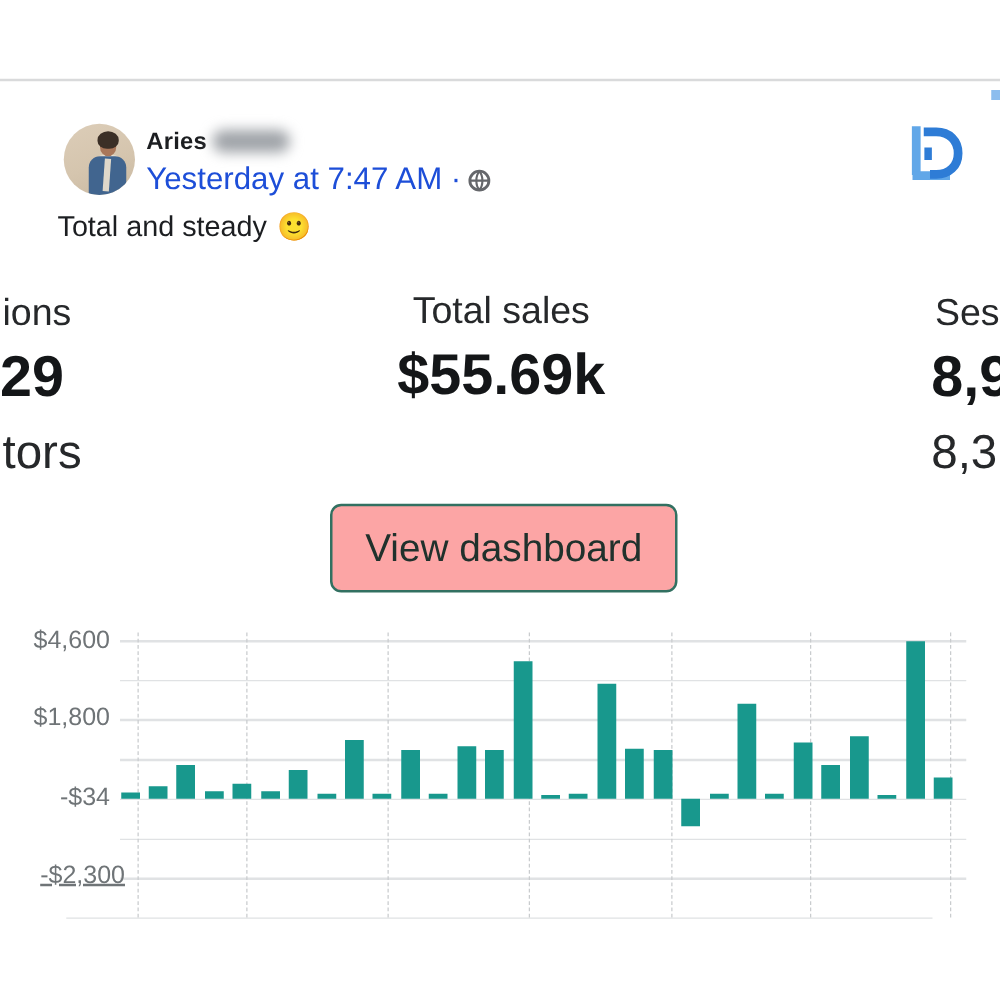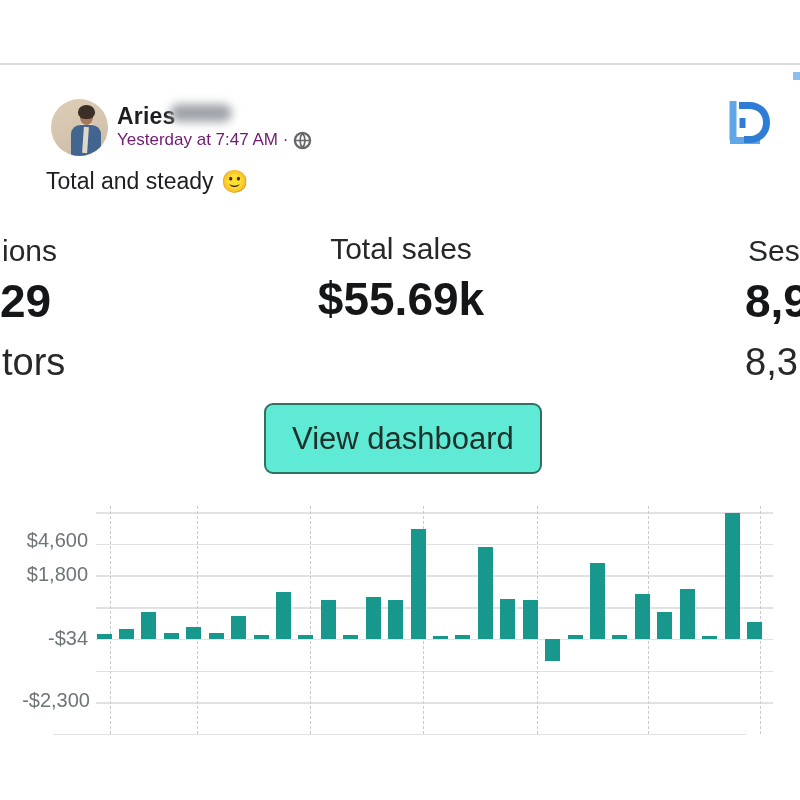--- a/index.html
+++ b/index.html
@@ -16,24 +16,24 @@
     left:51px; top:99px; width:57px; height:57px; border-radius:50%;
     background:linear-gradient(160deg,#dccdb8 0%,#d5c5ae 55%,#c9b9a2 100%);
     overflow:hidden; filter:blur(0.4px);
   }
   .avatar-hair { position:absolute; left:27px; top:6px; width:17px; height:14px; border-radius:50% 50% 45% 45%; background:#3b2f26; }
   .avatar-head { position:absolute; left:29px; top:11px; width:13px; height:15px; border-radius:50%; background:#a9775a; }
   .avatar-shirt { position:absolute; left:24px; top:25px; width:23px; height:32px; border-radius:8px 8px 0 0; background:#e8e2d6; }
   .avatar-jacket { position:absolute; left:20px; top:26px; width:30px; height:34px; border-radius:9px 9px 0 0; background:#41658f; }
   .avatar-jacket::after { content:""; position:absolute; left:12px; top:2px; width:5px; height:26px; background:#dfd8ca; transform:rotate(4deg); }
 
-  .author-name { left:117px; top:103px; font-size:23px; font-weight:bold; color:#1c1e21; letter-spacing:0.2px; }
+  .author-name { left:117px; top:103px; font-size:19px; font-weight:bold; color:#1c1e21; letter-spacing:0.2px; }
   .blurred-surname { left:170px; top:104px; width:62px; height:18px; border-radius:9px; background:#9fa3a8; filter:blur(5px); }
   .timestamp-row { left:117px; top:129px; display:flex; align-items:center; gap:5px; }
-  .timestamp { font-size:17px; color:#701a75; }
+  .timestamp { font-size:25px; color:#1d4ed8; }
   .globe-icon { display:inline-block; width:19px; height:19px; margin-top:2px; }
 
   .post-text-row { left:46px; top:168px; display:flex; align-items:center; gap:8px; }
   .post-text { font-size:23px; color:#1c1e21; }
   .post-emoji { font-size:22px; line-height:1; }
 
   
   .brand-logo { left:716px; top:92px; width:58px; height:58px; }
   .logo-corner-mark { left:793px; top:72px; width:7px; height:8px; background:#8cbdee; }
 
@@ -48,21 +48,21 @@
   .stat-center-label { top:232px; }
   .stat-center-value { top:272px; }
   .stat-center-sub   { top:340px; }
   .stat-right-label { left:748px; top:234px; }
   .stat-right-value { left:745px; top:274px; }
   .stat-right-sub   { left:745px; top:341px; }
 
   
   .view-dashboard-btn {
     left:264px; top:403px; width:278px; height:71px;
-    background:#5eead4; border:2.5px solid #327061; border-radius:9px;
+    background:#fca5a5; border:2.5px solid #327061; border-radius:9px;
     font-family:"Liberation Sans", sans-serif;
     font-size:31px; color:#20312c; cursor:pointer;
     display:flex; align-items:center; justify-content:center;
   }
 
   
   .chart-area { left:0; top:490px; width:800px; height:260px; }
   .gridline-h { position:absolute; height:1.5px; background:#e0e2e4; }
   .gridline-v { position:absolute; width:0; border-left:1.5px dashed #c9ccce; }
   .y-tick { position:absolute; width:88px; text-align:right; font-size:20px; color:#6f7477; }
@@ -132,24 +132,24 @@
       <div class="gridline-h" style="top: 180.5px; left: 96px; width: 677px;"></div>
       <div class="gridline-h" style="top: 212.2px; left: 96px; width: 677px;"></div>
       <div class="gridline-h" style="top: 243.9px; left: 53px; width: 693px;"></div>
       <div class="gridline-v" style="left: 110px; top: 16px; height: 228px;"></div>
       <div class="gridline-v" style="left: 197px; top: 16px; height: 228px;"></div>
       <div class="gridline-v" style="left: 310px; top: 16px; height: 228px;"></div>
       <div class="gridline-v" style="left: 423px; top: 16px; height: 228px;"></div>
       <div class="gridline-v" style="left: 537px; top: 16px; height: 228px;"></div>
       <div class="gridline-v" style="left: 648px; top: 16px; height: 228px;"></div>
       <div class="gridline-v" style="left: 760px; top: 16px; height: 228px;"></div>
-      <div class="y-tick" style="left: 0px; top: 10.6772px; margin-top: 28px;">$4,600</div>
+      <div class="y-tick" style="left: 0px; top: 10.6772px;">$4,600</div>
       <div class="y-tick" style="left: 0px; top: 73.3752px;">$1,800</div>
       <div class="y-tick" style="left: 0px; top: 137px;">-$34</div>
-      <div class="y-tick" style="left: 2px; top: 198.771px;">-$2,300</div>
+      <div class="y-tick" style="left: 12px; top: 198.771px; text-decoration: underline;">-$2,300</div>
       <div class="chart-bar" style="left: 96.5px; top: 143.984px; width: 15px; height: 5.01584px; background: rgb(24, 152, 141);"></div>
       <div class="chart-bar" style="left: 118.93px; top: 139.35px; width: 15px; height: 9.65004px; background: rgb(24, 152, 141);"></div>
       <div class="chart-bar" style="left: 141.36px; top: 122.176px; width: 15px; height: 26.8238px; background: rgb(24, 152, 141);"></div>
       <div class="chart-bar" style="left: 163.79px; top: 142.621px; width: 15px; height: 6.37884px; background: rgb(24, 152, 141);"></div>
       <div class="chart-bar" style="left: 186.22px; top: 136.624px; width: 15px; height: 12.376px; background: rgb(24, 152, 141);"></div>
       <div class="chart-bar" style="left: 208.65px; top: 142.621px; width: 15px; height: 6.37884px; background: rgb(24, 152, 141);"></div>
       <div class="chart-bar" style="left: 231.08px; top: 125.72px; width: 15px; height: 23.28px; background: rgb(24, 152, 141);"></div>
       <div class="chart-bar" style="left: 253.51px; top: 145.347px; width: 15px; height: 3.65284px; background: rgb(24, 152, 141);"></div>
       <div class="chart-bar" style="left: 275.94px; top: 101.731px; width: 15px; height: 47.2688px; background: rgb(24, 152, 141);"></div>
       <div class="chart-bar" style="left: 298.37px; top: 145.347px; width: 15px; height: 3.65284px; background: rgb(24, 152, 141);"></div>

